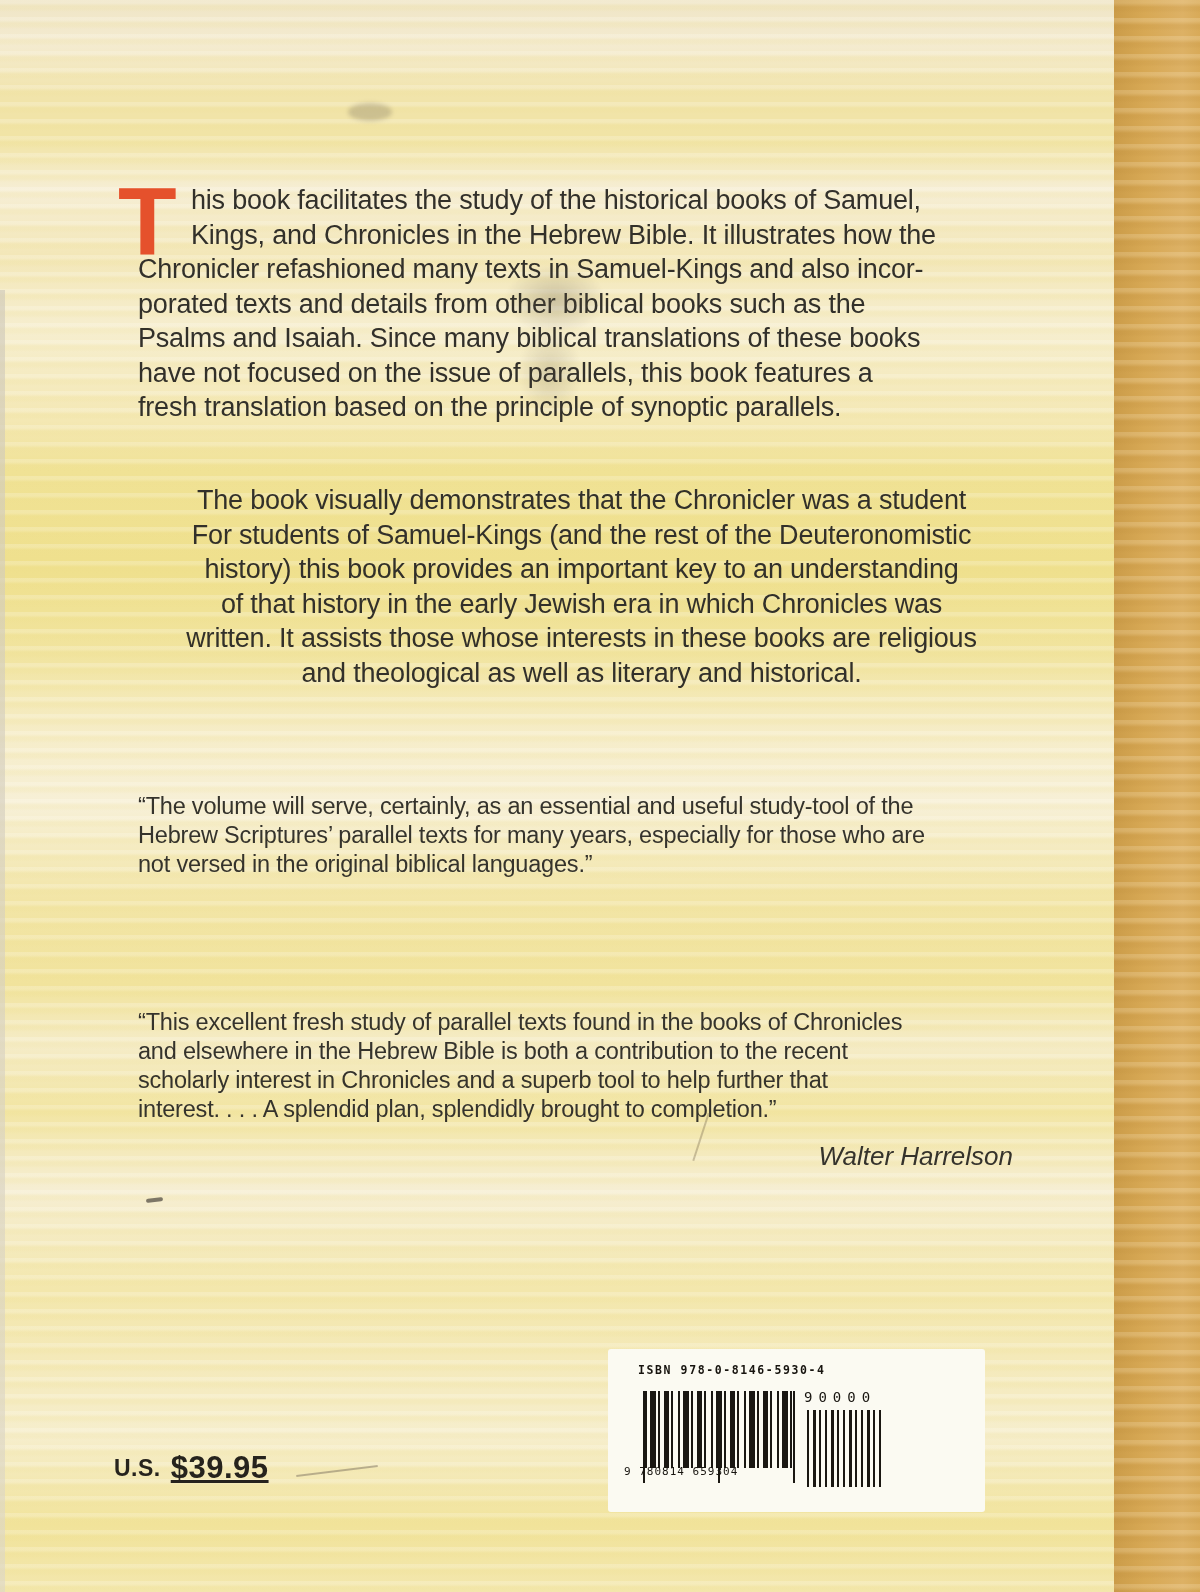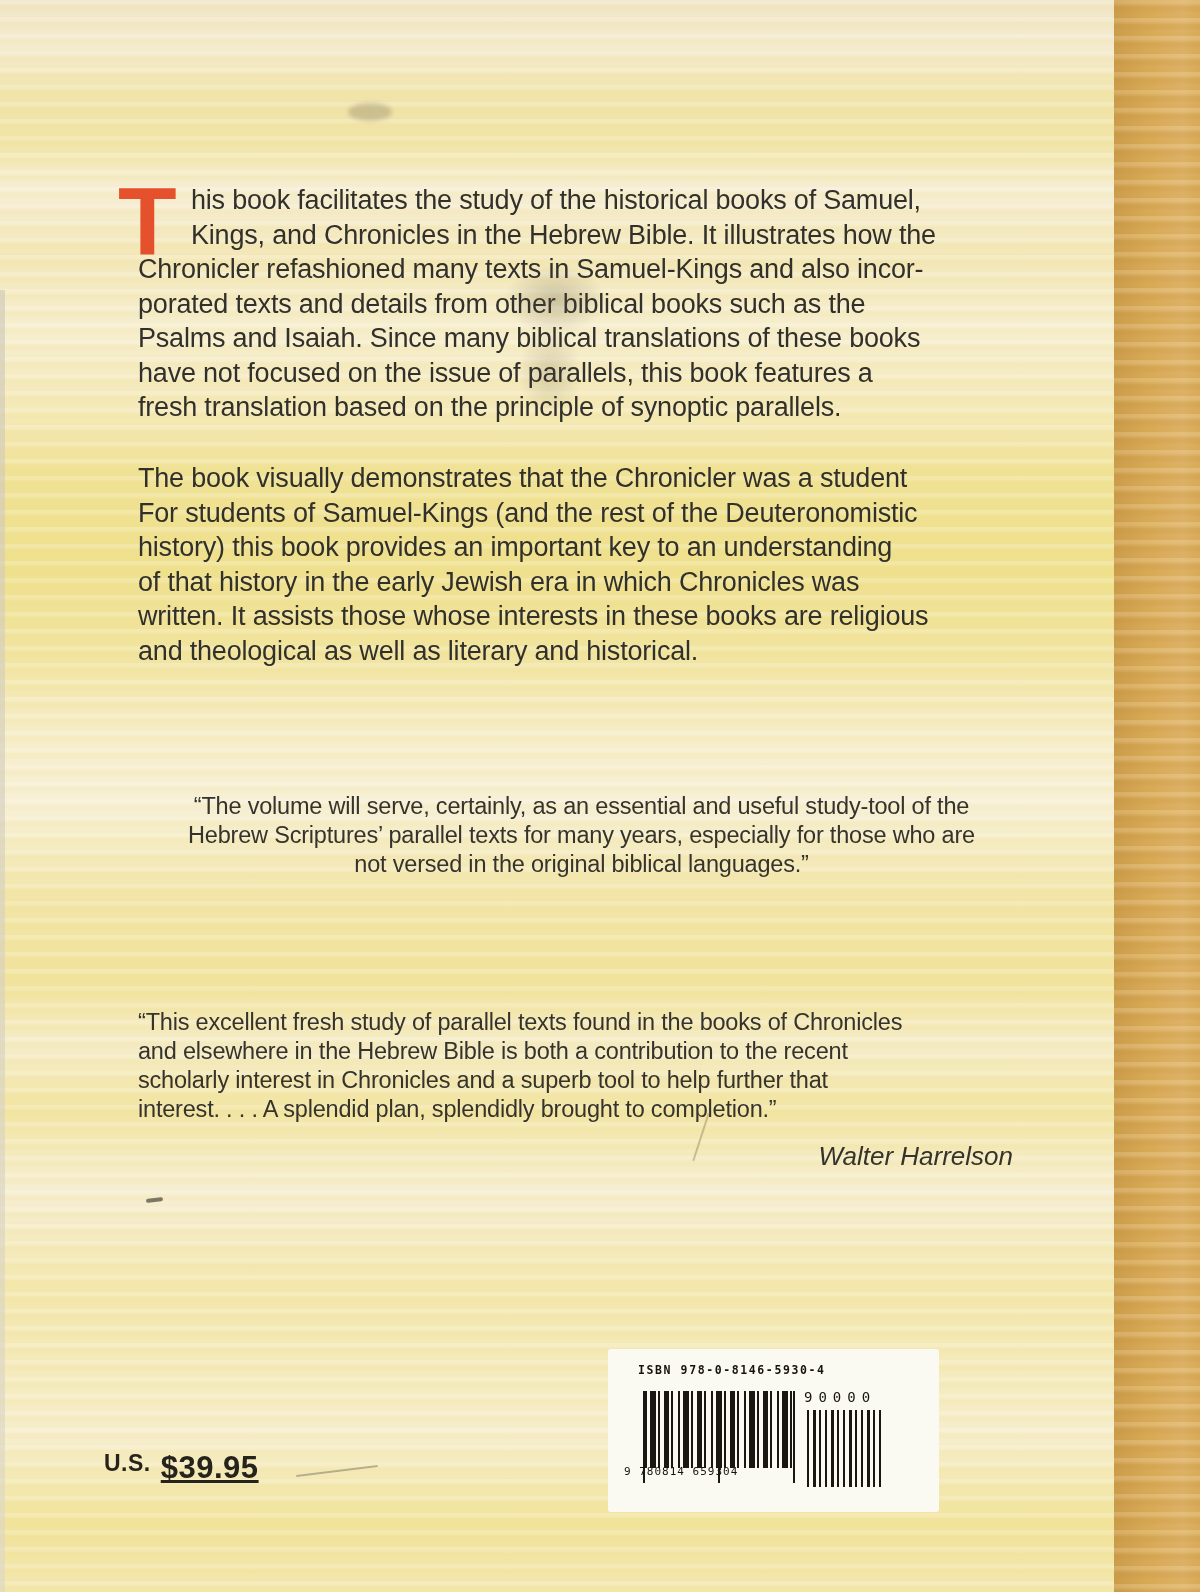--- a/index.html
+++ b/index.html
@@ -36,43 +36,43 @@
     background:linear-gradient(180deg,#cfc9ba,#ddd7c7);opacity:.65;
   }
 
   
   .block{position:absolute;left:120px;width:905px;}
   .line{white-space:nowrap;margin-left:18px;}
 
   .para{font-size:27px;line-height:34.5px;letter-spacing:-0.2px;color:#32302a;}
   .p1{top:183px;}
   .p1 .indent{padding-left:53px;}
-  .p2{top:461px;}
+  .p2{top:483px;text-align:center;}
   .dropcap{
     position:absolute;left:-2px;top:2px;
     font-size:96px;line-height:74px;font-weight:700;letter-spacing:-3px;
     color:#e5512c;
   }
 
   .quote{font-size:23.5px;line-height:29px;letter-spacing:-0.2px;color:#35332c;}
-  .q1{top:792px;text-align:center;}
+  .q1{top:792px;}
   .q2{top:1008px;}
 
   .attr{font-style:italic;font-size:26px;line-height:31px;text-align:right;color:#35332c;}
   .a1{top:886px;width:908px;}
   .a2{top:1141px;width:893px;}
 
   
-  .price{position:absolute;left:104px;top:1450px;display:flex;align-items:flex-start;gap:10px;color:#26231d;}
+  .price{position:absolute;left:114px;top:1450px;display:flex;align-items:center;gap:10px;color:#26231d;}
   .price .prefix{font-size:23px;font-weight:700;letter-spacing:.5px;}
   .price .amount{font-size:31px;font-weight:700;letter-spacing:.5px;text-decoration:underline;}
 
   
   .bc-panel{
-    position:absolute;left:608px;top:1349px;width:331px;height:163px;
+    position:absolute;left:608px;top:1349px;width:377px;height:163px;
     background:#fbfaf2;border-radius:3px;
     font-family:"DejaVu Sans Mono","Liberation Mono",monospace;color:#17140f;
   }
   .bc-isbn{position:absolute;left:30px;top:14px;font-size:11.5px;font-weight:700;letter-spacing:1.6px;}
   .bc-main{
     position:absolute;left:37px;top:42px;width:150px;height:77px;
     background:repeating-linear-gradient(90deg,
       #1a1712 0 2px,#fbfaf2 2px 5px,#1a1712 5px 11px,#fbfaf2 11px 13px,
       #1a1712 13px 15px,#fbfaf2 15px 19px,#1a1712 19px 24px,#fbfaf2 24px 26px,
       #1a1712 26px 28px,#fbfaf2 28px 33px);

